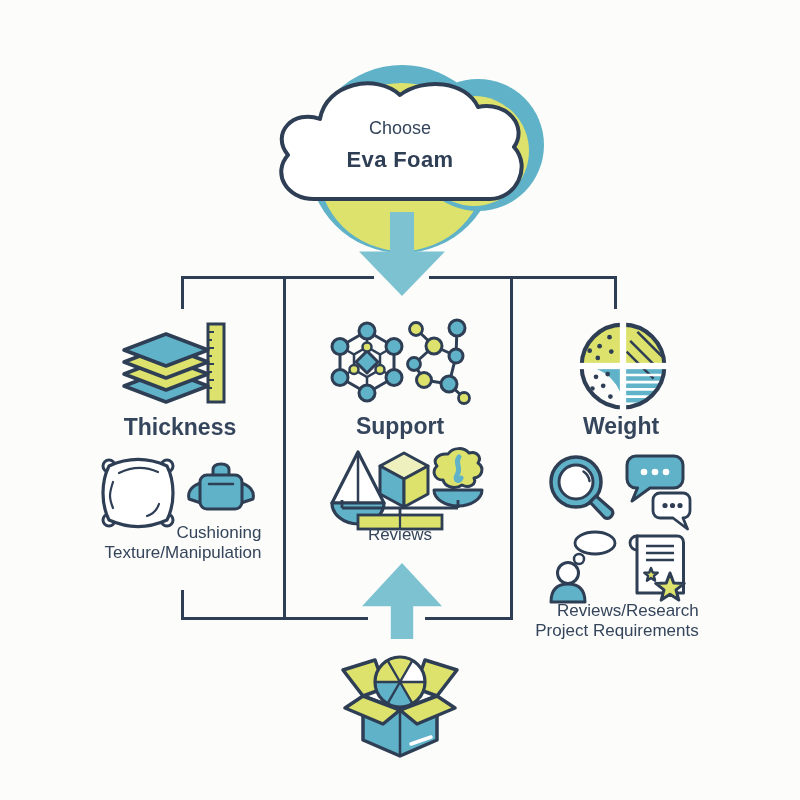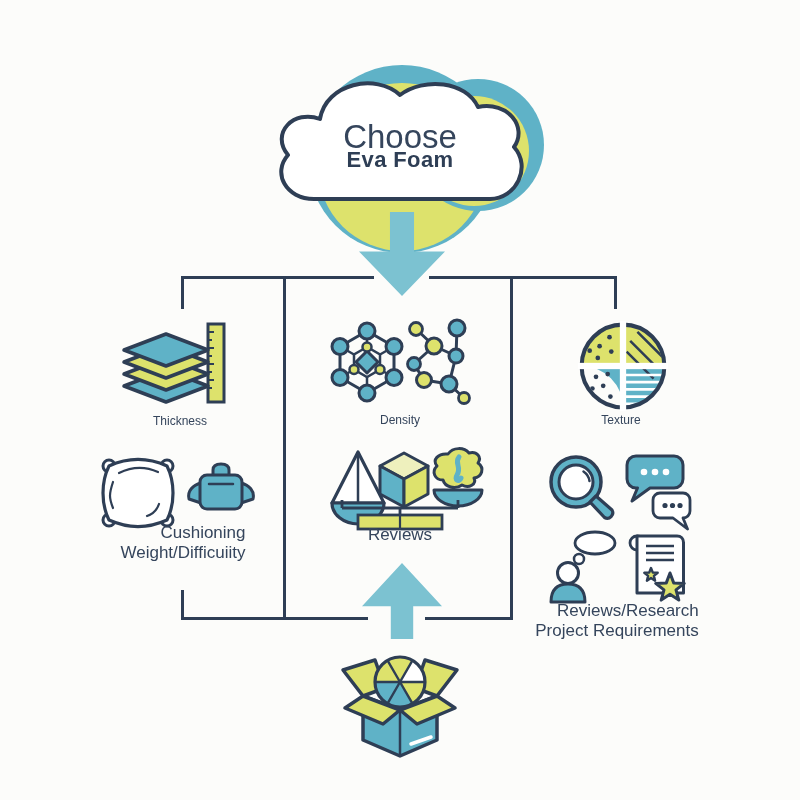--- a/index.html
+++ b/index.html
@@ -12,23 +12,23 @@
     --background:#fcfcfa;
   }
   *{box-sizing:border-box;margin:0;padding:0}
   body{background:#e8e8e8;font-family:"Liberation Sans",sans-serif}
   .canvas{position:relative;width:800px;height:800px;background:var(--background);
           overflow:hidden;color:var(--text)}
   .line{position:absolute;background:var(--navy)}
   .arrow{position:absolute;background:var(--teal_light)}
   .arrow-down{clip-path:polygon(36% 0,64% 0,64% 47%,100% 47%,50% 100%,0 47%,36% 47%)}
   .arrow-up{clip-path:polygon(50% 0,100% 57%,64% 57%,64% 100%,36% 100%,36% 57%,0 57%)}
-  .cloud-t1{position:absolute;transform:translateX(-50%);font-size:33px;color:var(--text);white-space:nowrap}
+  .cloud-t1{position:absolute;transform:translateX(-50%);font-size:18px;color:var(--text);white-space:nowrap}
   .cloud-t2{position:absolute;transform:translateX(-50%);font-size:22px;font-weight:bold;letter-spacing:.4px;color:var(--navy);white-space:nowrap}
-  .label{position:absolute;transform:translateX(-50%);font-size:12px;font-weight:normal;color:var(--text);white-space:nowrap}
+  .label{position:absolute;transform:translateX(-50%);font-size:23px;font-weight:bold;color:var(--text);white-space:nowrap}
   .caption{position:absolute;transform:translateX(-50%);font-size:17px;line-height:19.5px;text-align:right;color:var(--text);white-space:nowrap}
   .caption span{display:block}
   svg{position:absolute;overflow:visible}
 </style>
 </head>
 <body>
 
 <div class="canvas">
 
   <svg style="left:252px;top:35px" width="300" height="172" viewBox="0 0 300 172">
@@ -81,21 +81,21 @@
   <svg style="left:185px;top:457px" width="72" height="58" viewBox="0 0 72 58">
     <path d="M16 26 C8 28 2 34 4 42 L16 46 Z" fill="var(--teal)" stroke="var(--navy)" stroke-width="3" stroke-linejoin="round"></path>
     <path d="M56 26 C64 28 70 34 68 42 L56 46 Z" fill="var(--teal)" stroke="var(--navy)" stroke-width="3" stroke-linejoin="round"></path>
     <path d="M28 18 V13 Q28 7 36 7 Q44 7 44 13 V18" fill="var(--teal)" stroke="var(--navy)" stroke-width="3"></path>
     <rect x="15" y="18" width="42" height="34" rx="7" fill="var(--teal)" stroke="var(--navy)" stroke-width="3"></rect>
     <path d="M24 27 H48" stroke="var(--navy)" stroke-width="2.5" stroke-linecap="round"></path>
   </svg>
 
   <div class="caption" style="left:183px;top:523px">
     <span>Cushioning</span>
-    <span>Weight/Difficuiity</span>
+    <span>Texture/Manipulation</span>
   </div>
 
   <svg style="left:328px;top:318px" width="78" height="88" viewBox="0 0 78 88">
     <polygon points="39,13 12,28.5 12,59.5 39,75 66,59.5 66,28.5" fill="none" stroke="var(--navy)" stroke-width="3"></polygon>
     <polygon points="39,29 26,36.5 26,51.5 39,59 52,51.5 52,36.5" fill="none" stroke="var(--navy)" stroke-width="2.5"></polygon>
     <path d="M39 13 L39 29 M12 28.5 L26 36.5 M12 59.5 L26 51.5 M39 75 L39 59 M66 59.5 L52 51.5 M66 28.5 L52 36.5" stroke="var(--navy)" stroke-width="2.5"></path>
     <path d="M39 33 L50 44 L39 55 L28 44 Z" fill="var(--teal)" stroke="var(--navy)" stroke-width="3" stroke-linejoin="round"></path>
     <circle cx="39" cy="13" r="8" fill="var(--teal)" stroke="var(--navy)" stroke-width="3"></circle>
     <circle cx="12" cy="28.5" r="8" fill="var(--teal)" stroke="var(--navy)" stroke-width="3"></circle>
     <circle cx="12" cy="59.5" r="8" fill="var(--teal)" stroke="var(--navy)" stroke-width="3"></circle>
@@ -111,21 +111,21 @@
     <path d="M30 30 L10 48 M10 48 L20 64 M20 64 L45 68 M45 68 L52 40 M52 40 L30 30 M12 13 L30 30 M53 12 L52 40 M45 68 L60 82" stroke="var(--navy)" stroke-width="3" fill="none"></path>
     <circle cx="12" cy="13" r="6.5" fill="var(--yellow)" stroke="var(--navy)" stroke-width="2.8"></circle>
     <circle cx="53" cy="12" r="8" fill="var(--teal)" stroke="var(--navy)" stroke-width="3"></circle>
     <circle cx="30" cy="30" r="8" fill="var(--yellow)" stroke="var(--navy)" stroke-width="3"></circle>
     <circle cx="10" cy="48" r="6.5" fill="var(--teal)" stroke="var(--navy)" stroke-width="2.8"></circle>
     <circle cx="52" cy="40" r="7" fill="var(--teal)" stroke="var(--navy)" stroke-width="3"></circle>
     <circle cx="20" cy="64" r="7.5" fill="var(--yellow)" stroke="var(--navy)" stroke-width="3"></circle>
     <circle cx="45" cy="68" r="8" fill="var(--teal)" stroke="var(--navy)" stroke-width="3"></circle>
     <circle cx="60" cy="82" r="5.5" fill="var(--yellow)" stroke="var(--navy)" stroke-width="2.8"></circle>
   </svg>
-  <div class="label" style="left:400px;top:413px">Density</div>
+  <div class="label" style="left:400px;top:413px">Support</div>
 
   <svg style="left:326px;top:446px" width="64" height="78" viewBox="0 0 64 78">
     <path d="M32 6 L58 57 L6 57 Z" fill="#fff" stroke="var(--navy)" stroke-width="3.2" stroke-linejoin="round"></path>
     <path d="M32 6 V57" stroke="var(--navy)" stroke-width="2.5"></path>
     <path d="M6 57 A26 21 0 0 0 58 57 Z" fill="var(--teal)" stroke="var(--navy)" stroke-width="3.2" stroke-linejoin="round"></path>
   </svg>
 
   <svg style="left:376px;top:449px" width="56" height="62" viewBox="0 0 56 62">
     <path d="M28 4 L52 17 L28 30 L4 17 Z" fill="var(--yellow_pale)" stroke="var(--navy)" stroke-width="3" stroke-linejoin="round"></path>
     <path d="M4 17 L28 30 V58 L4 45 Z" fill="var(--teal)" stroke="var(--navy)" stroke-width="3" stroke-linejoin="round"></path>
@@ -169,21 +169,21 @@
         <circle cx="36" cy="84" r="2.6"></circle>
           <circle cx="24" cy="89" r="2.6"></circle>
       </g>
       <path d="M58 22 L88 52 M66 12 L96 42 M54 34 L84 64" stroke="var(--navy)" stroke-width="2.8"></path>
       <path d="M52 60 H98 M52 68 H98 M52 76 H98 M52 84 H98 M52 92 H98" stroke="#fff" stroke-width="3"></path>
     </g>
     <circle cx="50" cy="50" r="46" fill="none" stroke="var(--navy)" stroke-width="4.5"></circle>
     <rect x="46.5" y="0" width="7" height="100" fill="#fff"></rect>
     <rect x="0" y="46.5" width="100" height="7" fill="#fff"></rect>
   </svg>
-  <div class="label" style="left:621px;top:413px">Texture</div>
+  <div class="label" style="left:621px;top:413px">Weight</div>
 
   <svg style="left:546px;top:452px" width="72" height="74" viewBox="0 0 72 74">
     <circle cx="30" cy="30" r="25" fill="var(--teal)" stroke="var(--navy)" stroke-width="3.5"></circle>
     <circle cx="30" cy="30" r="17" fill="#fff" stroke="var(--navy)" stroke-width="3"></circle>
     <path d="M37.5 19.5 A14 14 0 0 1 43.5 29" fill="none" stroke="var(--navy)" stroke-width="2.5" stroke-linecap="round"></path>
     <path d="M44 50 L50 44 L66 58 A5.5 5.5 0 0 1 58.5 65.5 Z" fill="var(--teal)" stroke="var(--navy)" stroke-width="3.2" stroke-linejoin="round"></path>
   </svg>
 
   <svg style="left:624px;top:452px" width="70" height="78" viewBox="0 0 70 78">
     <path d="M12 4 H50 A9 9 0 0 1 59 13 V27 A9 9 0 0 1 50 36 H26 L8 49 L13.5 36 H12 A9 9 0 0 1 3 27 V13 A9 9 0 0 1 12 4 Z" fill="var(--teal)" stroke="var(--navy)" stroke-width="3" stroke-linejoin="round"></path>

